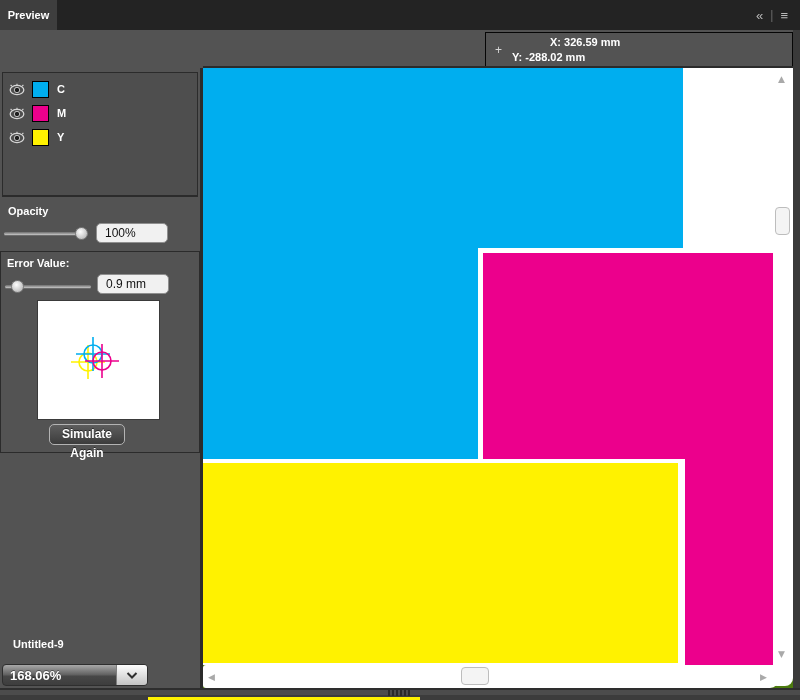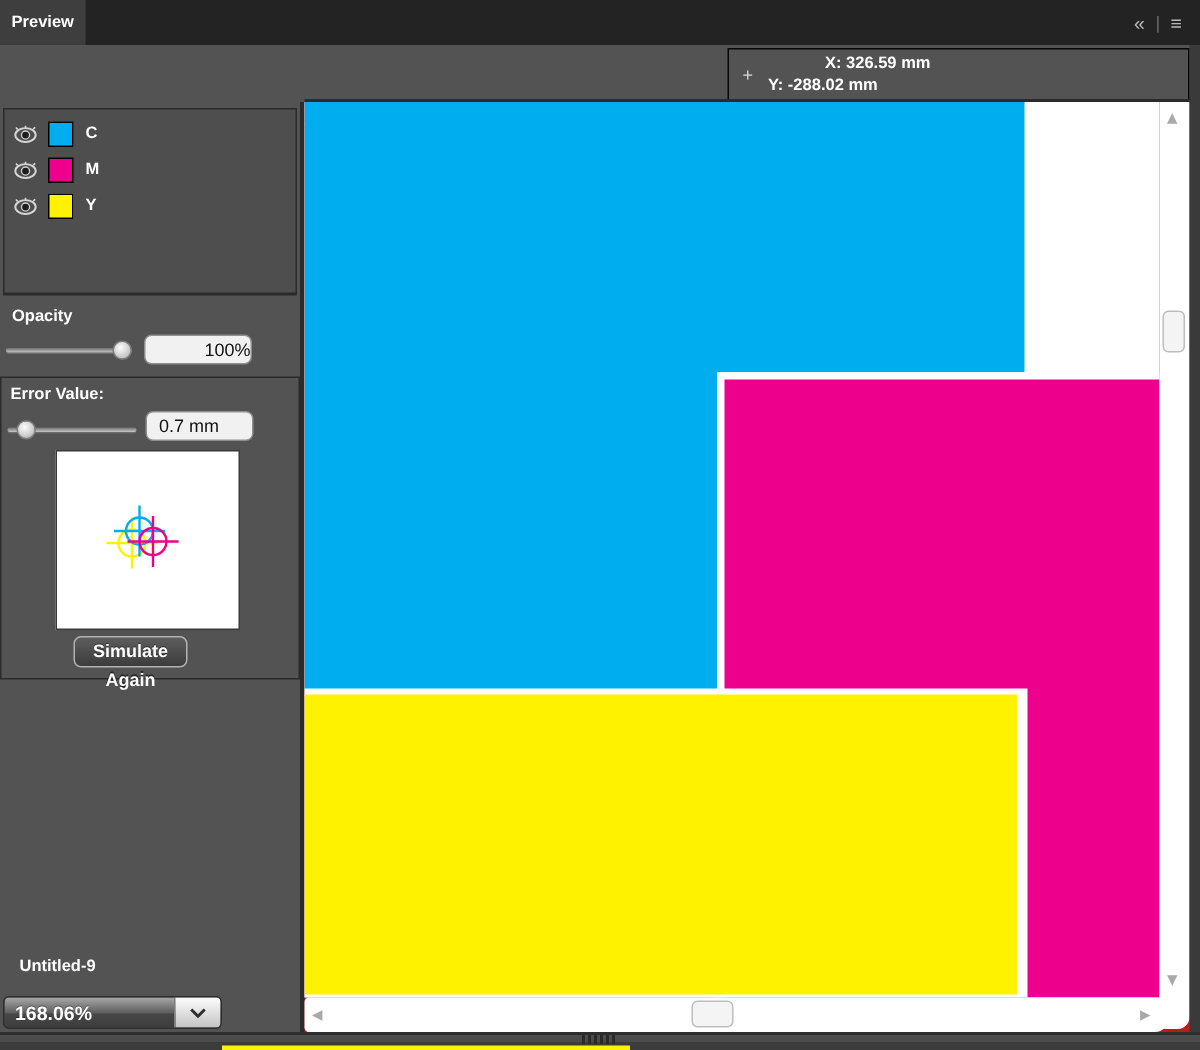--- a/index.html
+++ b/index.html
@@ -1,19 +1,19 @@
 <!DOCTYPE html>
 <html><head>
 <meta charset="utf-8">
 <style>
   * { margin:0; padding:0; box-sizing:border-box; }
   html,body { background:#2a2a2a; }
   #app {
     position:relative; width:800px; height:700px; overflow:hidden;
-    background:#b91c1c; font-family:"Liberation Sans", sans-serif;
+    background:#4d7c0f; font-family:"Liberation Sans", sans-serif;
     -webkit-font-smoothing:antialiased;
   }
   
   .topbar { position:absolute; left:0; top:0; width:800px; height:30px; background:#232323; }
   .tab {
     position:absolute; left:0; top:0; width:57px; height:30px; background:#3e3e3e;
     color:#fff; font-size:11px; font-weight:bold; line-height:30px; text-align:center;
   }
   .topbar-icons { position:absolute; right:12px; top:0; height:30px; display:flex; align-items:center; gap:7px; color:#b9b9b9; font-size:13px; }
   .topbar-sep { color:#6a6a6a; font-size:12px; }
@@ -231,27 +231,27 @@
             </svg>
         </span>
         <span class="swatch" title="Y" style="background-color: rgb(255, 242, 0);"></span>
         <span class="channel-label">Y</span>
       </div>
     </div>
 
     <div class="section-label" style="left:8px; top:137px;">Opacity</div>
     <div class="slider-track" style="left:4px; top:164px; width:84px;"></div>
     <div class="slider-handle" style="left:75px; top:159px;"></div>
-    <div class="value-box" style="left:96px; top:155px;text-align:right;">100%</div>
+    <div class="value-box" style="left:96px; top:155px;">100%</div>
 
     <div class="error-box">
       <div class="section-label" style="left:6px; top:5px;">Error Value:</div>
       <div class="slider-track" style="left:4px; top:33px; width:86px;"></div>
       <div class="slider-handle" style="left:10px; top:28px;"></div>
-      <div class="value-box" style="left:96px; top:22px;">0.7 mm</div>
+      <div class="value-box" style="left:96px; top:22px;">0.9 mm</div>
 
       <div class="thumb">
         <svg width="121" height="118" viewBox="0 0 121 118">
           <g stroke-width="1.6" fill="none" style="mix-blend-mode:multiply;">
             <g stroke="#FFF200">
               <circle cx="50" cy="61" r="9"></circle>
                 <path d="M33 61 H67 M50 44 V78"></path>
             </g>
             <g stroke="#00AEEF">
               <circle cx="55" cy="53" r="9"></circle>

